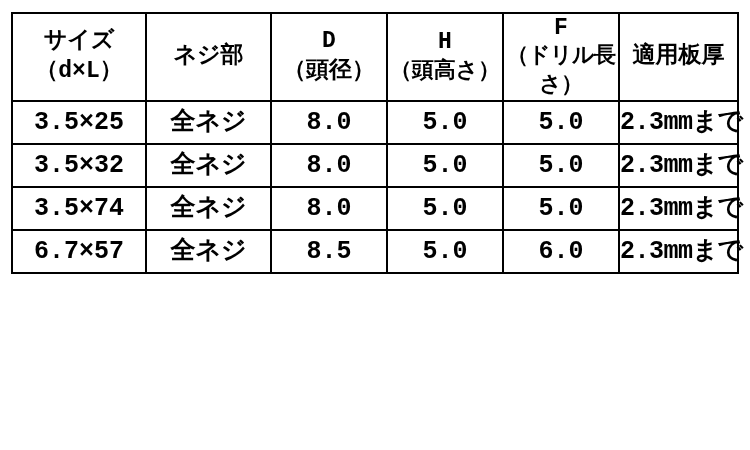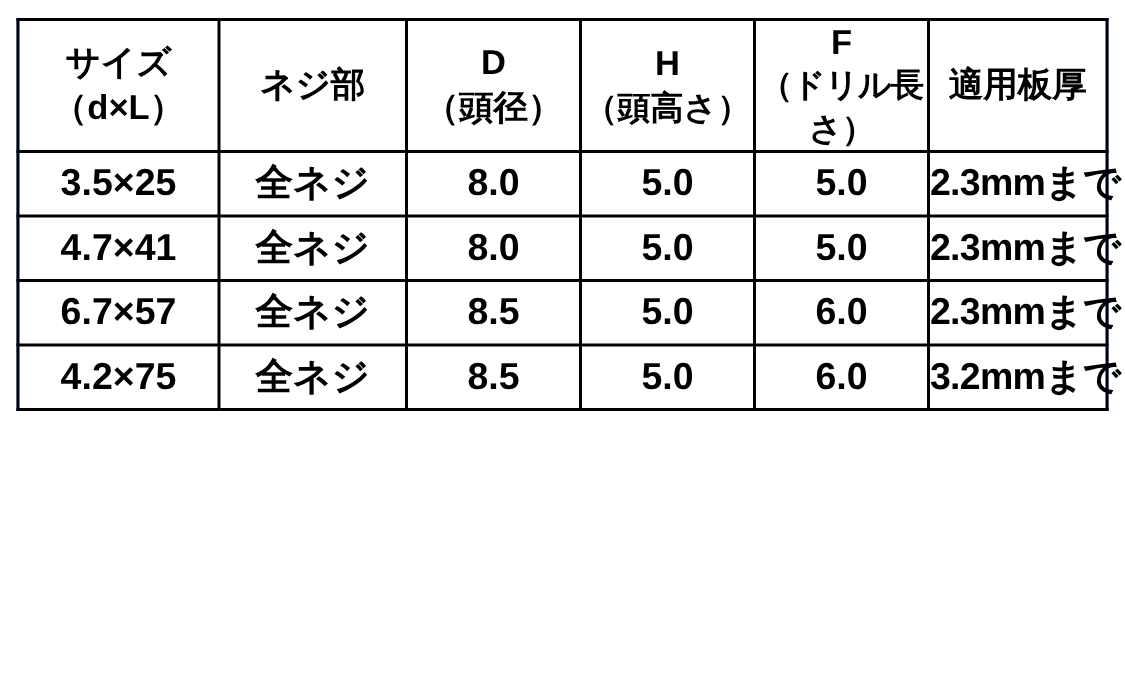--- a/index.html
+++ b/index.html
@@ -17,21 +17,22 @@
     position: relative;
     width: 750px;
     height: 450px;
     box-sizing: border-box;
   }
   table.spec {
     border-collapse: collapse;
     table-layout: fixed;
     width: 726px;
     margin: 12px 0 0 11px;
-    background: #3b82f6;
+    background: #6d28d9;
+    font-family: Liberation Mono, monospace;
   }
   table.spec col.c0 { width: 134px; }
   table.spec col.c1 { width: 125px; }
   table.spec col.c2 { width: 116px; }
   table.spec col.c3 { width: 116px; }
   table.spec col.c4 { width: 116px; }
   table.spec col.c5 { width: 119px; }
 
   table.spec th,
   table.spec td {
@@ -116,38 +117,38 @@
     <tbody>
       <tr>
         <td>3.5×25</td>
         <td class="cell-jp">全ネジ</td>
         <td>8.0</td>
         <td>5.0</td>
         <td>5.0</td>
         <td class="cell-thin">2.3mmまで</td>
       </tr>
       <tr>
-        <td>4.7×41</td>
+        <td>3.5×32</td>
+        <td class="cell-jp">全ネジ</td>
+        <td>8.0</td>
+        <td>5.0</td>
+        <td>5.0</td>
+        <td class="cell-thin">2.3mmまで</td>
+      </tr>
+      <tr>
+        <td>3.5×74</td>
         <td class="cell-jp">全ネジ</td>
         <td>8.0</td>
         <td>5.0</td>
         <td>5.0</td>
         <td class="cell-thin">2.3mmまで</td>
       </tr>
       <tr class="group-break">
         <td>6.7×57</td>
         <td class="cell-jp">全ネジ</td>
         <td>8.5</td>
         <td>5.0</td>
         <td>6.0</td>
         <td class="cell-thin">2.3mmまで</td>
       </tr>
-      <tr>
-        <td>4.2×75</td>
-        <td class="cell-jp">全ネジ</td>
-        <td>8.5</td>
-        <td>5.0</td>
-        <td>6.0</td>
-        <td class="cell-thin">3.2mmまで</td>
-      </tr>
     </tbody>
   </table>
 </div>
 
 </body></html>

